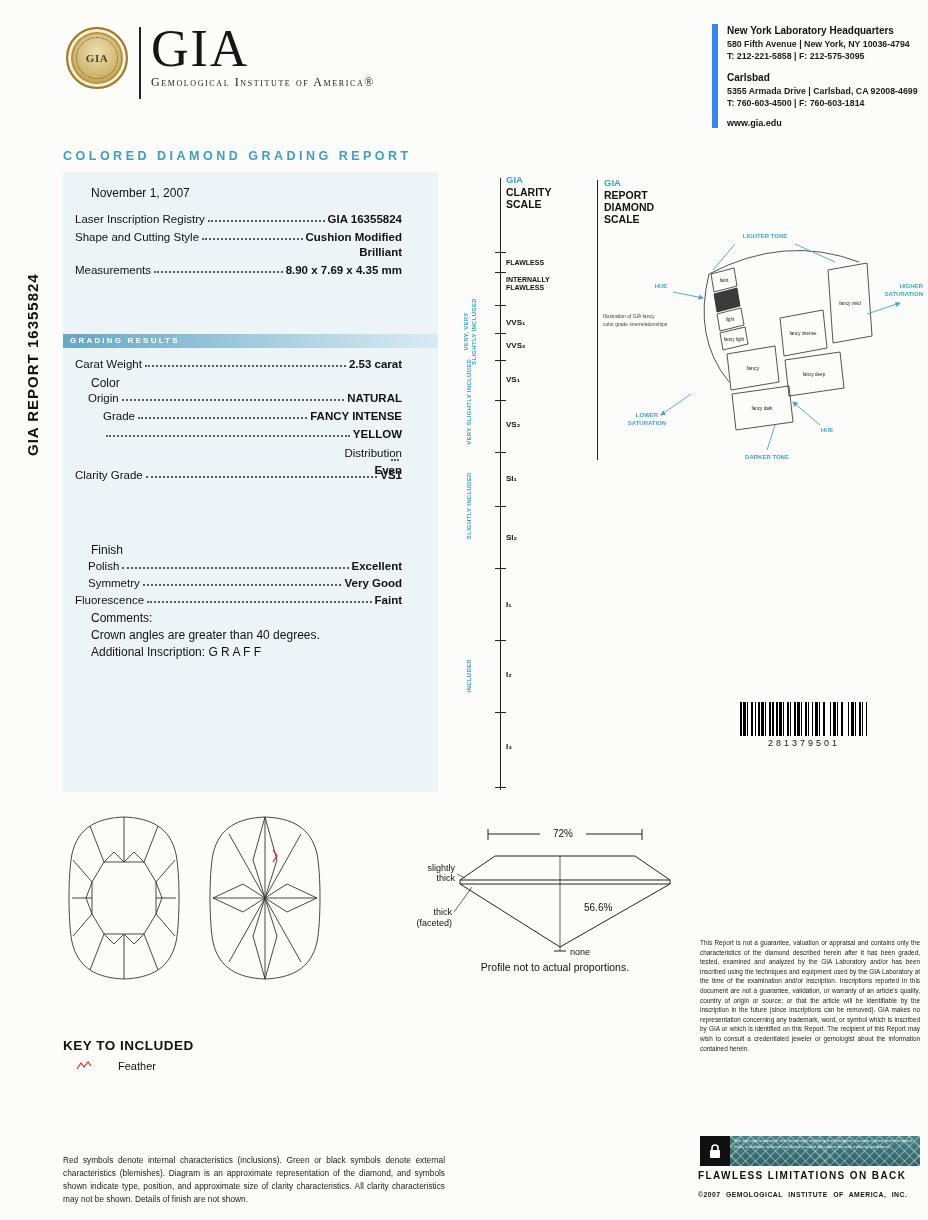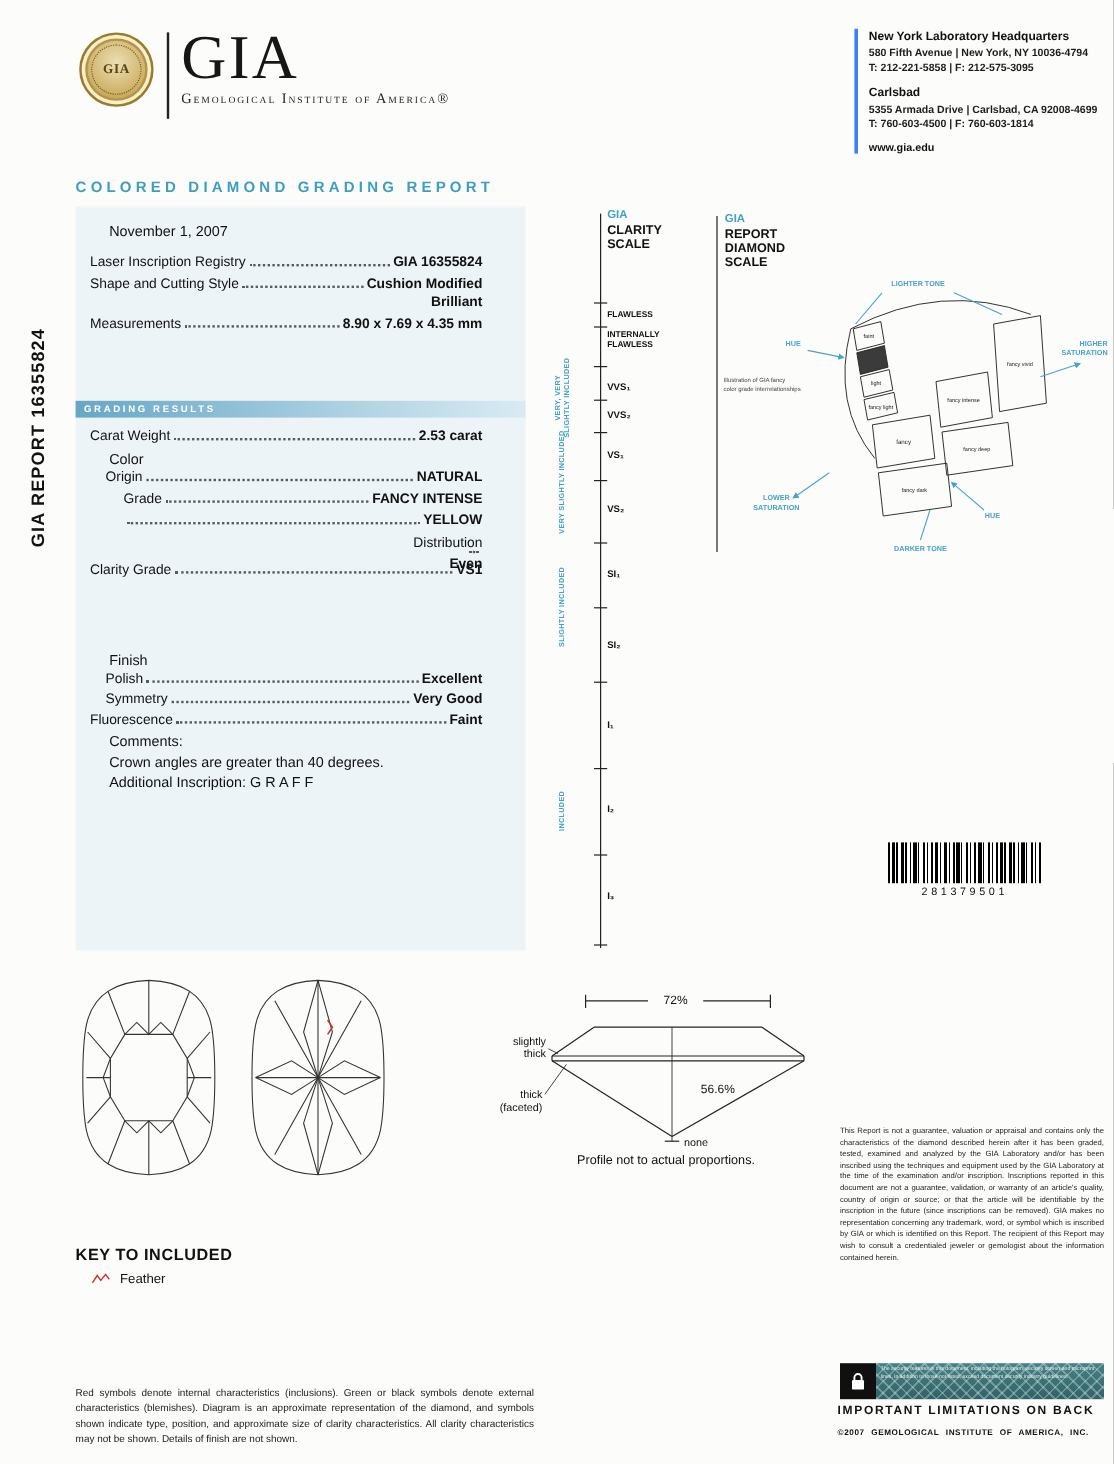--- a/index.html
+++ b/index.html
@@ -21,21 +21,21 @@
   }
   .seal-inner {
     width:42px; height:42px; border-radius:50%;
     border:1.5px dotted #6f5820;
     display:flex; align-items:center; justify-content:center;
   }
   .seal-mono { font-family:"Liberation Serif", serif; font-size:11px; font-weight:bold; color:#584517; letter-spacing:.5px; }
   .hdr-divider { width:1.5px; background:#222; }
   .gia-big { font-family:"Liberation Serif", serif; font-size:52px; line-height:.95; letter-spacing:2px; color:#161616; }
   .gia-sub { font-family:"Liberation Serif", serif; font-variant:small-caps; font-size:12px; letter-spacing:1.6px; color:#222; margin-top:2px; }
-  .addr { border-left:3px solid #3b82f6; padding-left:9px; }
+  .addr { border-left:6px solid #3b82f6; padding-left:9px; }
   .addr-block { margin-bottom:9px; }
   .addr-name { font-weight:bold; font-size:10px; line-height:1.35; color:#111; }
   .addr-line { font-size:8.8px; line-height:1.4; color:#1c1c1c; font-weight:bold; }
   .addr-web  { font-size:9px; font-weight:bold; color:#111; margin-top:2px; }
 
   .doc-title { font-size:12.5px; font-weight:bold; letter-spacing:3.5px; color:#3d9ec2; white-space:nowrap; }
 
   .side-label {
     transform:rotate(-90deg); transform-origin:0 0;
     font-size:15px; font-weight:bold; letter-spacing:1px; white-space:nowrap; color:#111;
@@ -81,21 +81,21 @@
     background:repeating-linear-gradient(90deg,
       #000 0 1.5px, #fff 1.5px 3px, #000 3px 6px, #fff 6px 7px,
       #000 7px 8px, #fff 8px 11px, #000 11px 13px, #fff 13px 14.5px,
       #000 14.5px 15.5px, #fff 15.5px 18px);
   }
   .barcode-num { font-size:9px; letter-spacing:3px; color:#111; text-align:center; margin-top:2px; }
 
   .caption { font-size:10.5px; color:#111; text-align:center; }
 
   .key-head { font-size:13.5px; font-weight:600; letter-spacing:.5px; color:#111; }
-  .key-item { display:flex; align-items:center; gap:4px; font-size:11px; color:#111; }
+  .key-item { display:flex; align-items:center; gap:22px; font-size:11px; color:#111; }
 
   .legal-left  { font-size:8.3px; line-height:1.55; text-align:justify; color:#222;margin-top:16px; }
   .legal-right { font-size:6.4px; line-height:1.5; text-align:justify; color:#222; }
 
   .holo { display:flex; width:220px; height:30px; }
   .holo-lock { width:30px; height:30px; background:#101010; display:flex; align-items:center; justify-content:center; }
   .holo-strip {
     flex:1; padding:2px 4px; color:#eaf5f0; font-size:4.3px; line-height:1.35;
     background:
       repeating-linear-gradient(45deg,  rgba(255,255,255,.28) 0 1.5px, transparent 1.5px 7px),
@@ -391,16 +391,16 @@
   <div class="abs holo" style="left:700px; top:1136px;">
     <div class="holo-lock">
       <svg width="14" height="16" viewBox="0 0 14 16">
         <rect x="2" y="7" width="10" height="8" rx="1" fill="#fff"></rect>
         <path d="M4,7 V5 a3,3 0 0 1 6,0 V7" stroke="#fff" stroke-width="1.6" fill="none"></path>
       </svg>
     </div>
     <div class="holo-strip">The security features in this document, including the hologram, security screen and microprint lines, in addition to those not listed, exceed document security industry guidelines.</div>
   </div>
 
-  <div class="abs limitations" style="left:698px; top:1170px;">IMPORTANT LIMITATIONS ON BACK</div>
+  <div class="abs limitations" style="left:698px; top:1170px;">FLAWLESS LIMITATIONS ON BACK</div>
   <div class="abs copyright" style="left:698px; top:1191px;">©2007  GEMOLOGICAL  INSTITUTE  OF  AMERICA,  INC.</div>
 
 </div>
 
 </body></html>

